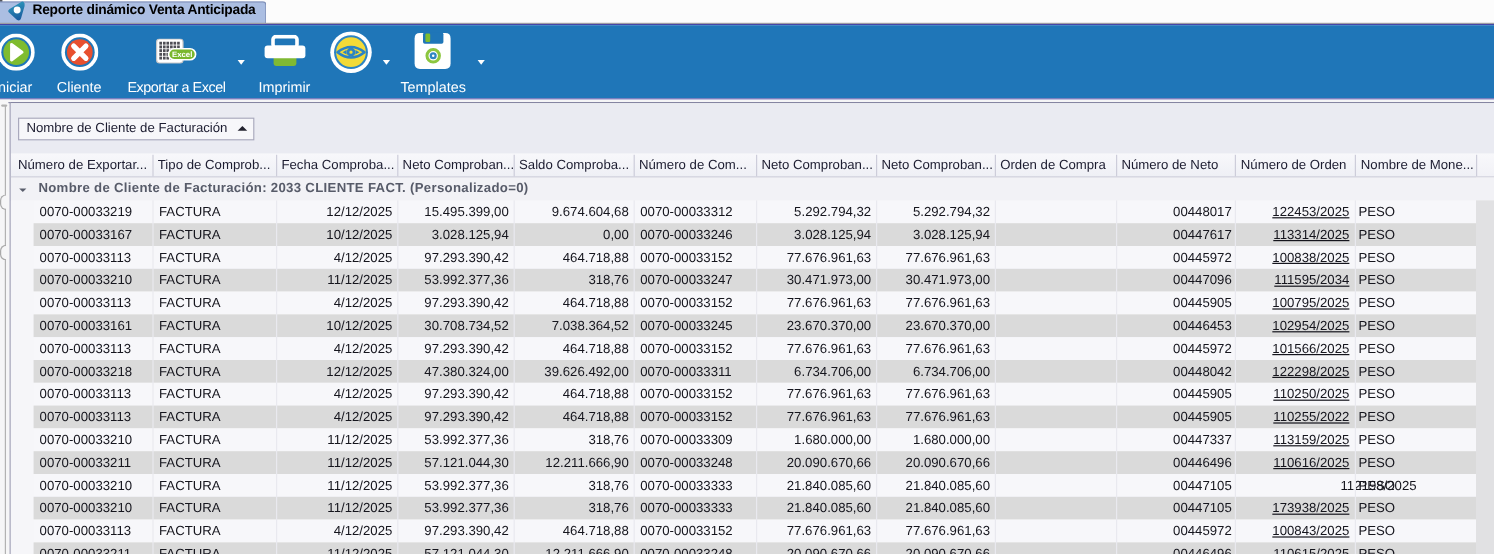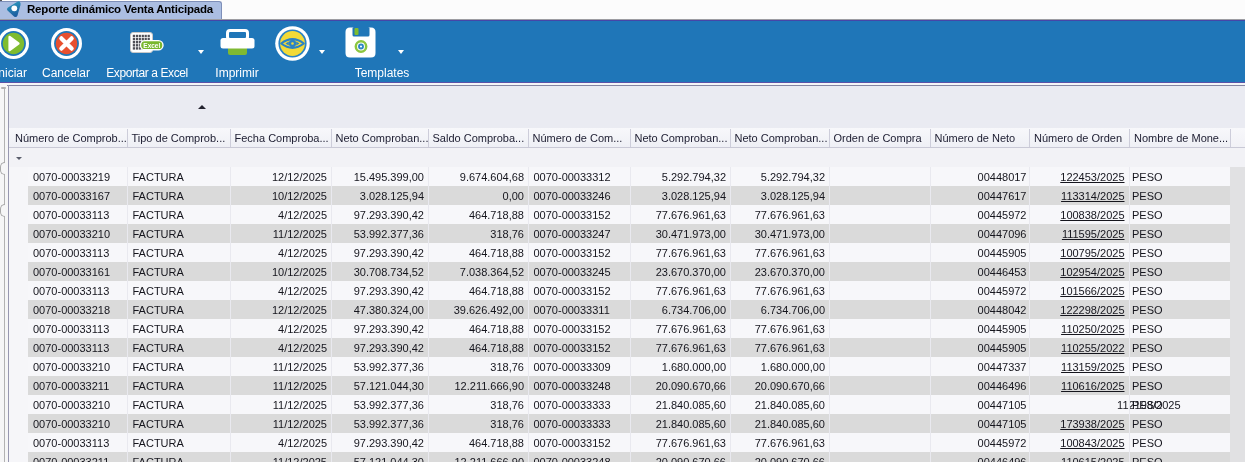--- a/index.html
+++ b/index.html
@@ -107,21 +107,21 @@
     <path d="M 11.6 9 L 20.4 15.5 L 11.6 22 Z" fill="#ffffff" stroke="#ffffff" stroke-width="2.4" stroke-linejoin="round"></path>
   </svg>
   <div class="tlabel" style="left:11px;">Iniciar</div>
 
   <svg class="abs" style="left:51px; top:28px;" width="31" height="31" viewBox="0 0 31 31">
     <circle cx="15.5" cy="15.5" r="15.5" fill="#ffffff"></circle>
     <circle cx="15.5" cy="15.5" r="12.4" fill="#1f76b8"></circle>
     <circle cx="15.5" cy="15.5" r="10.7" fill="#e8502f"></circle>
     <path d="M 10.4 10.4 L 20.6 20.6 M 20.6 10.4 L 10.4 20.6" stroke="#ffffff" stroke-width="4.3" stroke-linecap="round"></path>
   </svg>
-  <div class="tlabel" style="left:66px;">Cancelar</div>
+  <div class="tlabel" style="left:66px;">Cliente</div>
 
   <svg class="abs" style="left:130px; top:32px;" width="36" height="22" viewBox="0 0 36 22">
     <rect x="0.5" y="0.5" width="22" height="20" rx="2.5" fill="#ffffff" stroke="#c8c8c8"></rect>
     <g fill="#4e4e55">
       <rect x="2.8" y="2.8" width="2.2" height="2.4"></rect>
         <rect x="5.8" y="2.8" width="2.2" height="2.4"></rect>
         <rect x="8.7" y="2.8" width="2.2" height="2.4"></rect>
         <rect x="11.7" y="2.8" width="2.2" height="2.4"></rect>
         <rect x="14.6" y="2.8" width="2.2" height="2.4"></rect>
         <rect x="17.6" y="2.8" width="2.2" height="2.4"></rect>
@@ -174,69 +174,71 @@
   <div class="tlabel" style="left:291.5px;margin-top:18px;">Ver en</div>
   <div class="drop" style="left:319.2px; top:50px;"></div>
 
   <svg class="abs" style="left:345px; top:27px;" width="31" height="31" viewBox="0 0 31 31">
     <path d="M 5 0.5 L 26 0.5 Q 30.5 0.5 30.5 5 L 30.5 26 Q 30.5 30.5 26 30.5 L 5 30.5 Q 0.5 30.5 0.5 26 L 0.5 5 Q 0.5 0.5 5 0.5 Z" fill="#ffffff"></path>
     <rect x="7.5" y="0" width="17" height="9.5" rx="1.5" fill="#1f76b8"></rect>
     <rect x="9.5" y="1" width="4" height="7" rx="1" fill="#7fbc2f"></rect>
     <circle cx="16" cy="19.5" r="5.2" fill="#ffffff" stroke="#8cc63f" stroke-width="2.5"></circle>
     <circle cx="16" cy="19.5" r="2" fill="#ffffff" stroke="#2e86c3" stroke-width="1.9"></circle>
   </svg>
-  <div class="tlabel" style="left:382px;">Templates</div>
+  <div class="tlabel" style="left:361px;">Templates</div>
   <div class="drop" style="left:397.5px; top:50px;"></div>
 
   <div class="abs" id="formbg"></div>
   <div class="abs" id="leftstrip"></div>
   <div class="abs" id="lsline"></div>
   <div class="abs" id="lscap"></div>
   <div class="lsbr" style="top:162px;"></div>
   <div class="lsbr" style="top:204px;"></div>
   <div class="abs" id="gridtop"></div>
   <div class="abs" id="gridleft"></div>
   <div class="abs" id="grouppanel"></div>
+  <div class="abs" id="groupbtn">Nombre de Cliente de Facturación</div>
   <div class="abs" id="grouparrow"></div>
 
   <div class="abs" id="headrow"></div>
   <div class="abs" id="headfill"></div>
   <div class="abs" id="headbtm"></div>
   <div id="hseps">
       <div class="hsep" style="left: 126.5px;"></div>
       <div class="hsep" style="left: 229.5px;"></div>
       <div class="hsep" style="left: 330.5px;"></div>
       <div class="hsep" style="left: 427.5px;"></div>
       <div class="hsep" style="left: 527.5px;"></div>
       <div class="hsep" style="left: 629.5px;"></div>
       <div class="hsep" style="left: 729.5px;"></div>
       <div class="hsep" style="left: 828.5px;"></div>
       <div class="hsep" style="left: 929.5px;"></div>
       <div class="hsep" style="left: 1029px;"></div>
       <div class="hsep" style="left: 1129px;"></div>
       <div class="hsep" style="left: 1229.5px;"></div>
     </div>
   <div id="htexts">
-      <div class="htext" style="left: 15px;">Número de Comprob...</div>
+      <div class="htext" style="left: 15px;">Número de Exportar...</div>
       <div class="htext" style="left: 131.5px;">Tipo de Comprob...</div>
       <div class="htext" style="left: 234.5px;">Fecha Comproba...</div>
       <div class="htext" style="left: 335.5px;">Neto Comproban...</div>
       <div class="htext" style="left: 432.5px;">Saldo Comproba...</div>
       <div class="htext" style="left: 532.5px;">Número de Com...</div>
       <div class="htext" style="left: 634.5px;">Neto Comproban...</div>
       <div class="htext" style="left: 734.5px;">Neto Comproban...</div>
       <div class="htext" style="left: 833.5px;">Orden de Compra</div>
       <div class="htext" style="left: 934.5px;">Número de Neto</div>
       <div class="htext" style="left: 1034px;">Número de Orden</div>
       <div class="htext" style="left: 1134px;">Nombre de Mone...</div>
     </div>
 
   <div class="abs" id="grouprow"></div>
   <div class="abs" id="grouprowfill"></div>
   <div class="abs" id="gtri"></div>
+  <div class="abs" id="gtext">Nombre de Cliente de Facturación: 2033 CLIENTE FACT. (Personalizado=0)</div>
 
   <div id="rows">
       <div class="row w" style="top: 0px;">
         <div class="cell" style="left: 24px;">0070-00033219</div>
         <div class="cell" style="left: 123.5px;">FACTURA</div>
         <div class="cell rt" style="left: 220.5px; width: 97.5px;">12/12/2025</div>
         <div class="cell rt" style="left: 321.5px; width: 93.5px;">15.495.399,00</div>
         <div class="cell rt" style="left: 418.5px; width: 96.5px;">9.674.604,68</div>
         <div class="cell" style="left: 524.5px;">0070-00033312</div>
         <div class="cell rt" style="left: 620.5px; width: 96.5px;">5.292.794,32</div>
@@ -274,21 +276,21 @@
       <div class="row g" style="top: 57px;">
         <div class="cell" style="left: 24px;">0070-00033210</div>
         <div class="cell" style="left: 123.5px;">FACTURA</div>
         <div class="cell rt" style="left: 220.5px; width: 97.5px;">11/12/2025</div>
         <div class="cell rt" style="left: 321.5px; width: 93.5px;">53.992.377,36</div>
         <div class="cell rt" style="left: 418.5px; width: 96.5px;">318,76</div>
         <div class="cell" style="left: 524.5px; text-align: center;">0070-00033247</div>
         <div class="cell rt" style="left: 620.5px; width: 96.5px;">30.471.973,00</div>
         <div class="cell rt" style="left: 720.5px; width: 95.5px;">30.471.973,00</div>
         <div class="cell rt" style="left: 920.5px; width: 97px;">00447096</div>
-        <div class="cell rt" style="left: 1020px; width: 95.5px; text-decoration: underline;">111595/2025</div>
+        <div class="cell rt" style="left: 1020px; width: 95.5px; text-decoration: underline;">111595/2034</div>
         <div class="cell" style="left: 1123px;">PESO</div>
       </div>
       <div class="row w" style="top: 76px;">
         <div class="cell" style="left: 24px;">0070-00033113</div>
         <div class="cell" style="left: 123.5px;">FACTURA</div>
         <div class="cell rt" style="left: 220.5px; width: 97.5px;">4/12/2025</div>
         <div class="cell rt" style="left: 321.5px; width: 93.5px;">97.293.390,42</div>
         <div class="cell rt" style="left: 418.5px; width: 96.5px;">464.718,88</div>
         <div class="cell" style="left: 524.5px;">0070-00033152</div>
         <div class="cell rt" style="left: 620.5px; width: 96.5px;">77.676.961,63</div>

